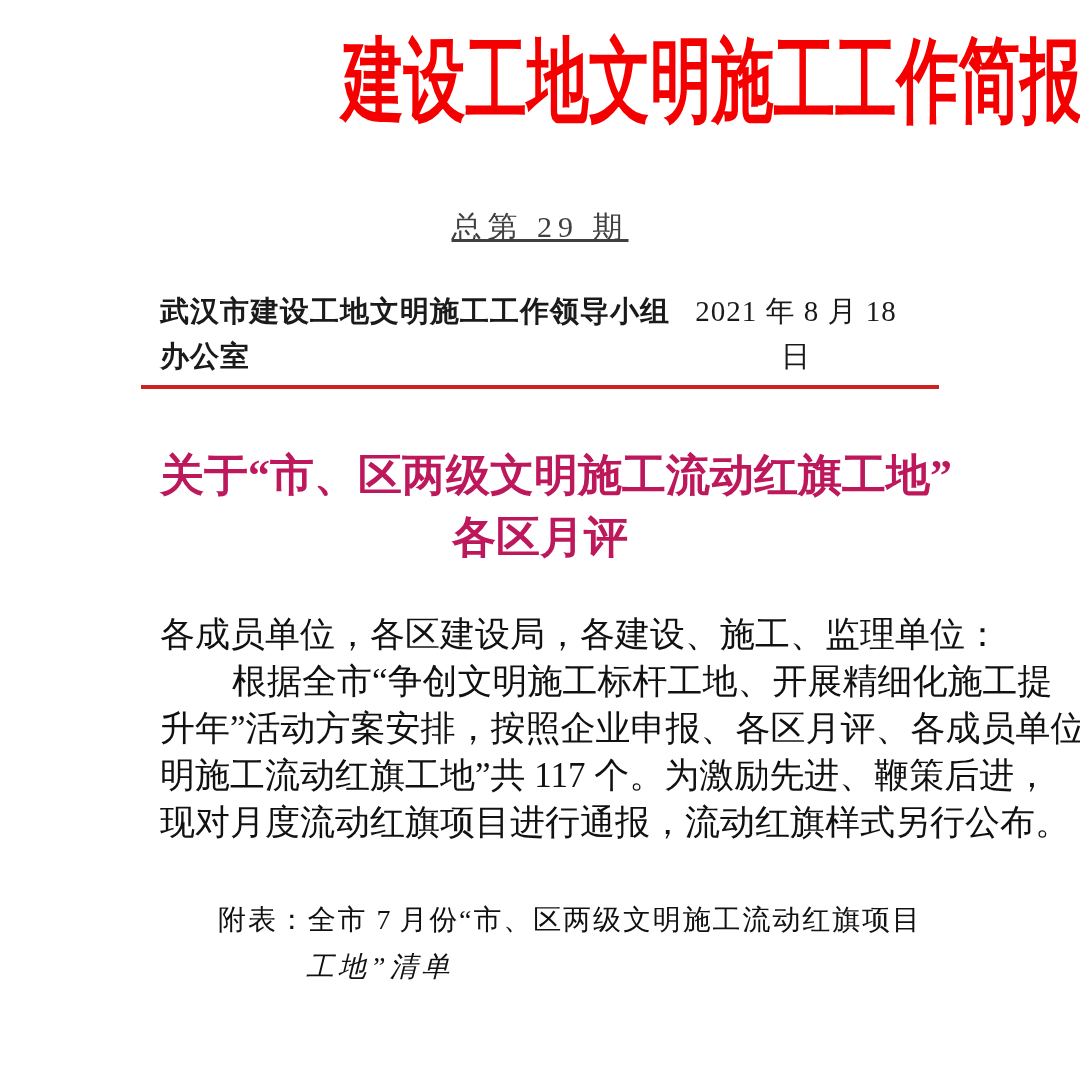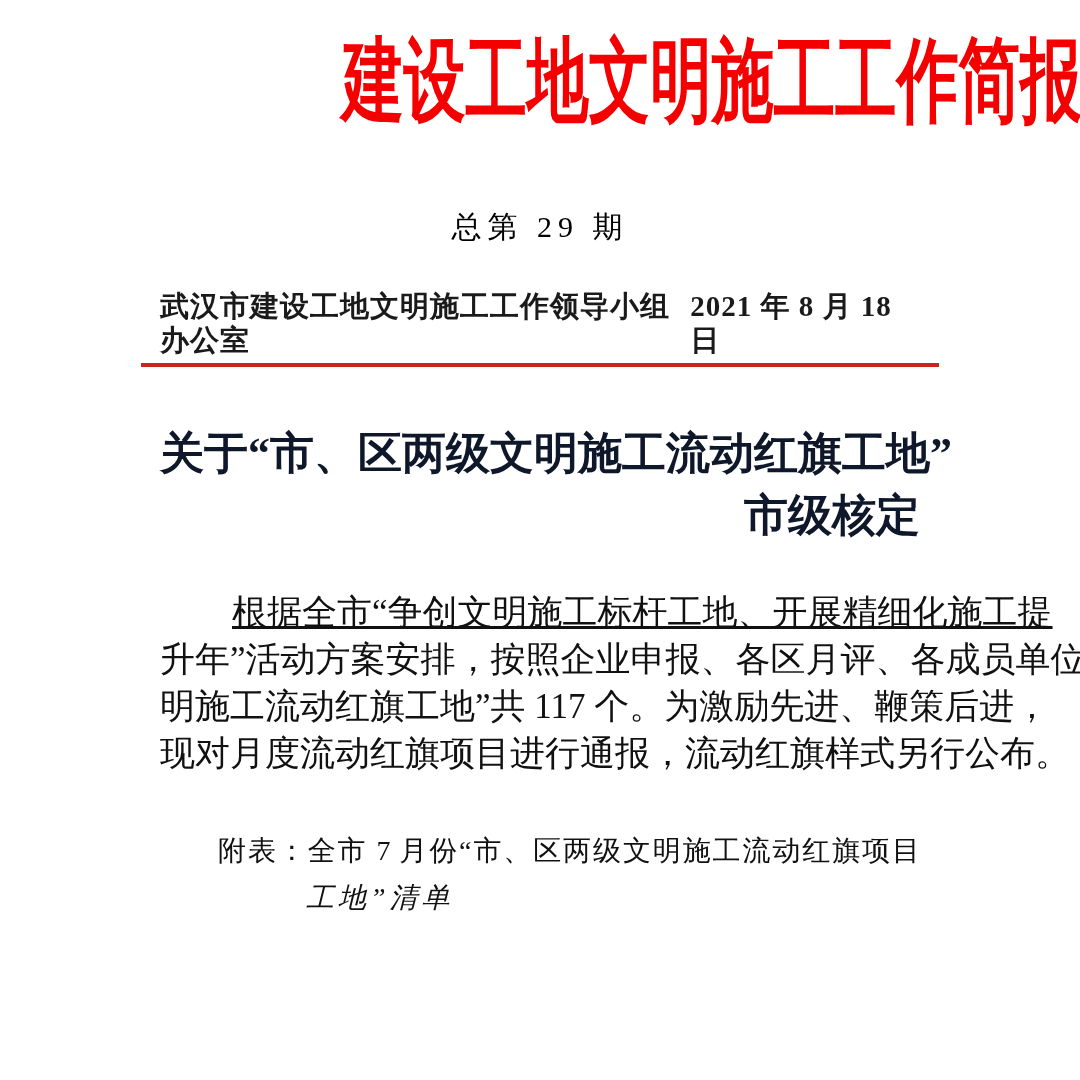--- a/index.html
+++ b/index.html
@@ -33,61 +33,62 @@
     letter-spacing: 0px;
   }
 
   
   .issue {
     margin-top: 76px;
     text-align: center;
     font-size: 30px;
     line-height: 40px;
     letter-spacing: 6px;
-    color: #000000;
+    color: #404040;
+    text-decoration: underline;
   }
 
   
   .masthead-row {
     margin-top: 42px;
     display: flex;
     justify-content: space-between;
     align-items: baseline;
     font-size: 29px;
-    line-height: 34px;
+    line-height: 45px;
   }
   .org { font-weight: bold; letter-spacing: 1px; }
-  .date { font-weight: bold; letter-spacing: 1px; padding-right: 18px; }
+  .date { font-weight: normal; letter-spacing: 1px; padding-right: 18px; text-align: center; }
 
   
   .rule {
     margin: 6px -19px 0 -19px;
     height: 4px;
     background: #cc2222;
   }
 
   
   .doc-title {
     margin: 56px 0 0 0;
-    text-align: right;
+    text-align: center;
     font-size: 44px;
     line-height: 62px;
     font-weight: bold;
-    color: #0f172a;
+    color: #be185d;
   }
   .doc-title span { display: block; white-space: nowrap; }
 
   
   .body-block { margin-top: 42px; font-size: 35px; line-height: 47px; color: #111; }
   .line {
     text-align: justify;
     text-align-last: justify;
     white-space: nowrap;
   }
-  .indent2 { padding-left: 72px; text-decoration: underline; }
+  .indent2 { padding-left: 72px; }
 
   .attachment { margin-top: 50px; font-size: 28px; line-height: 47px; color: #111; }
   .attach1 { padding-left: 58px; }
   .attach2 {
     padding-left: 146px;
     text-align: center;
     text-align-last: left;
     letter-spacing: 4px;
     font-style: italic;
   }
@@ -104,24 +105,25 @@
 
     <div class="masthead-row">
       <span class="org">武汉市建设工地文明施工工作领导小组办公室</span>
       <span class="date">2021 年 8 月 18 日</span>
     </div>
 
     <div class="rule"></div>
 
     <h2 class="doc-title">
       <span>关于“市、区两级文明施工流动红旗工地”</span>
-      <span>市级核定</span>
+      <span>各区月评</span>
     </h2>
 
     <div class="body-block">
+      <div class="line">各成员单位，各区建设局，各建设、施工、监理单位：</div>
       <div class="line indent2">根据全市“争创文明施工标杆工地、开展精细化施工提</div>
       <div class="line">升年”活动方案安排，按照企业申报、各区月评、各成员单位</div>
       <div class="line">明施工流动红旗工地”共 117 个。为激励先进、鞭策后进，</div>
       <div class="line">现对月度流动红旗项目进行通报，流动红旗样式另行公布。</div>
     </div>
 
     <div class="attachment">
       <div class="line attach1">附表：全市 7 月份“市、区两级文明施工流动红旗项目</div>
       <div class="line attach2">工地”清单</div>
     </div>

